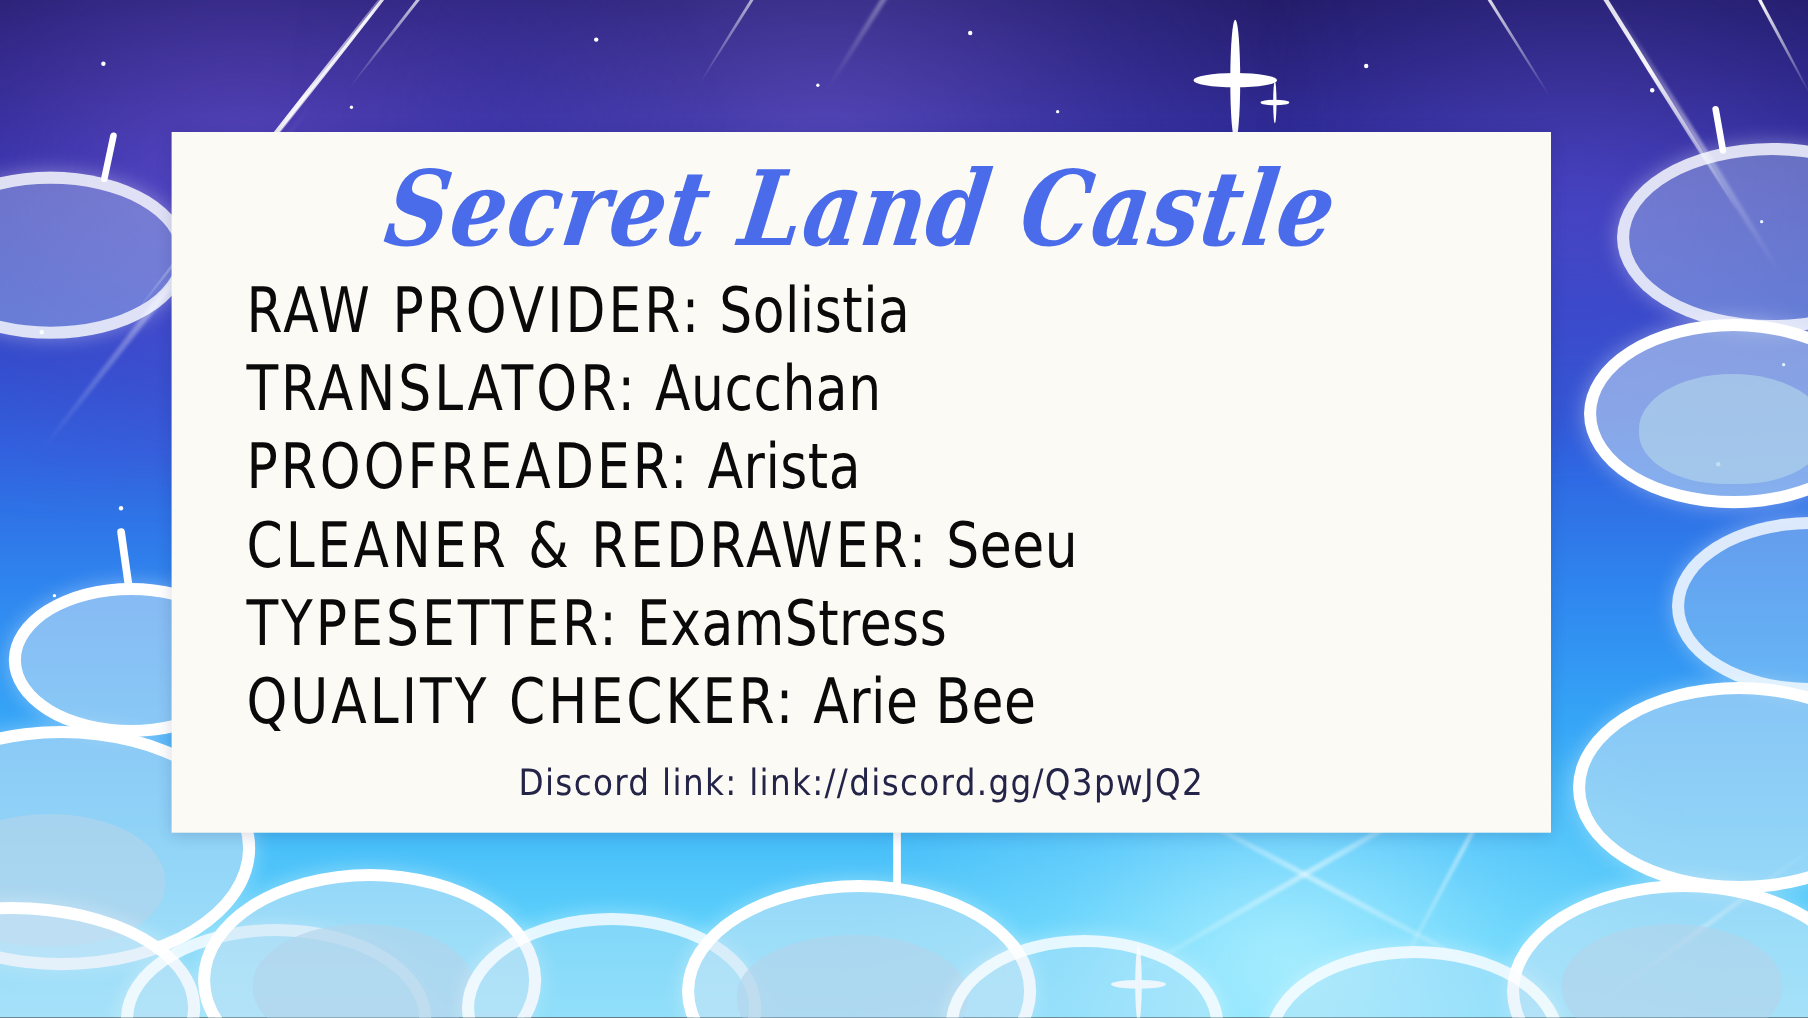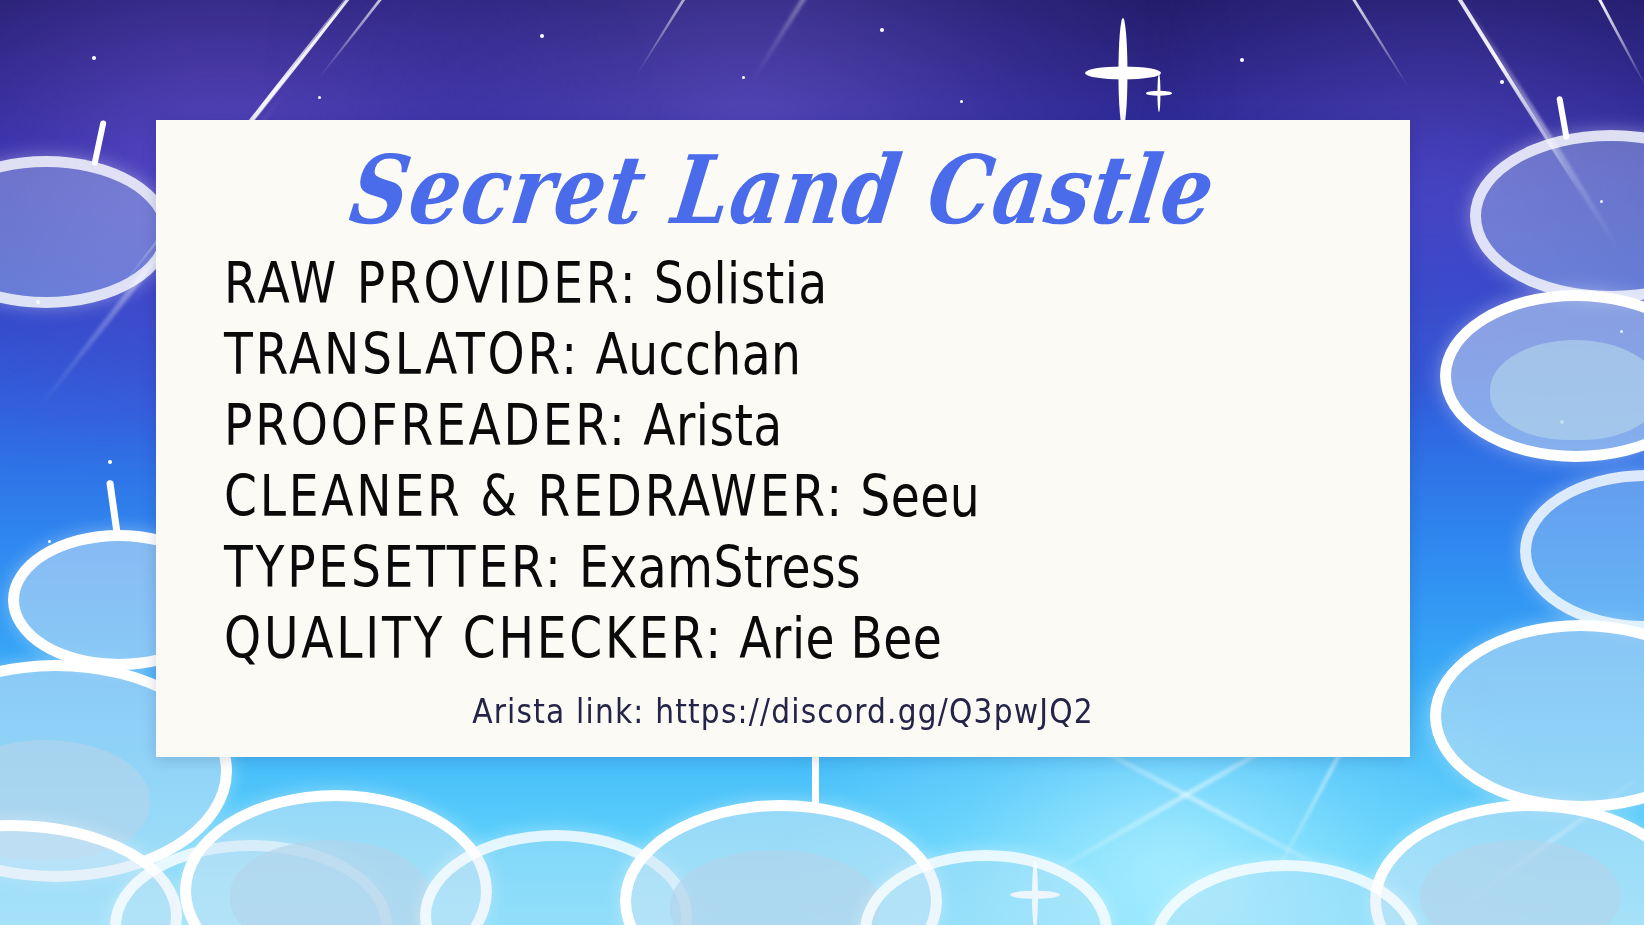--- a/index.html
+++ b/index.html
@@ -294,18 +294,18 @@
           <span class="name">ExamStress</span>
         </div>
 
         <div class="credit-line">
           <span class="role">QUALITY CHECKER:</span>
           <span class="name">Arie Bee</span>
         </div>
 
       </div>
 
-      <div class="discord">Arista link: https://discord.gg/Q3pwJQ2</div>
+      <div class="discord">Discord link: link://discord.gg/Q3pwJQ2</div>
 
     </div>
   </div>
 
 </div>
 
 </body></html>

